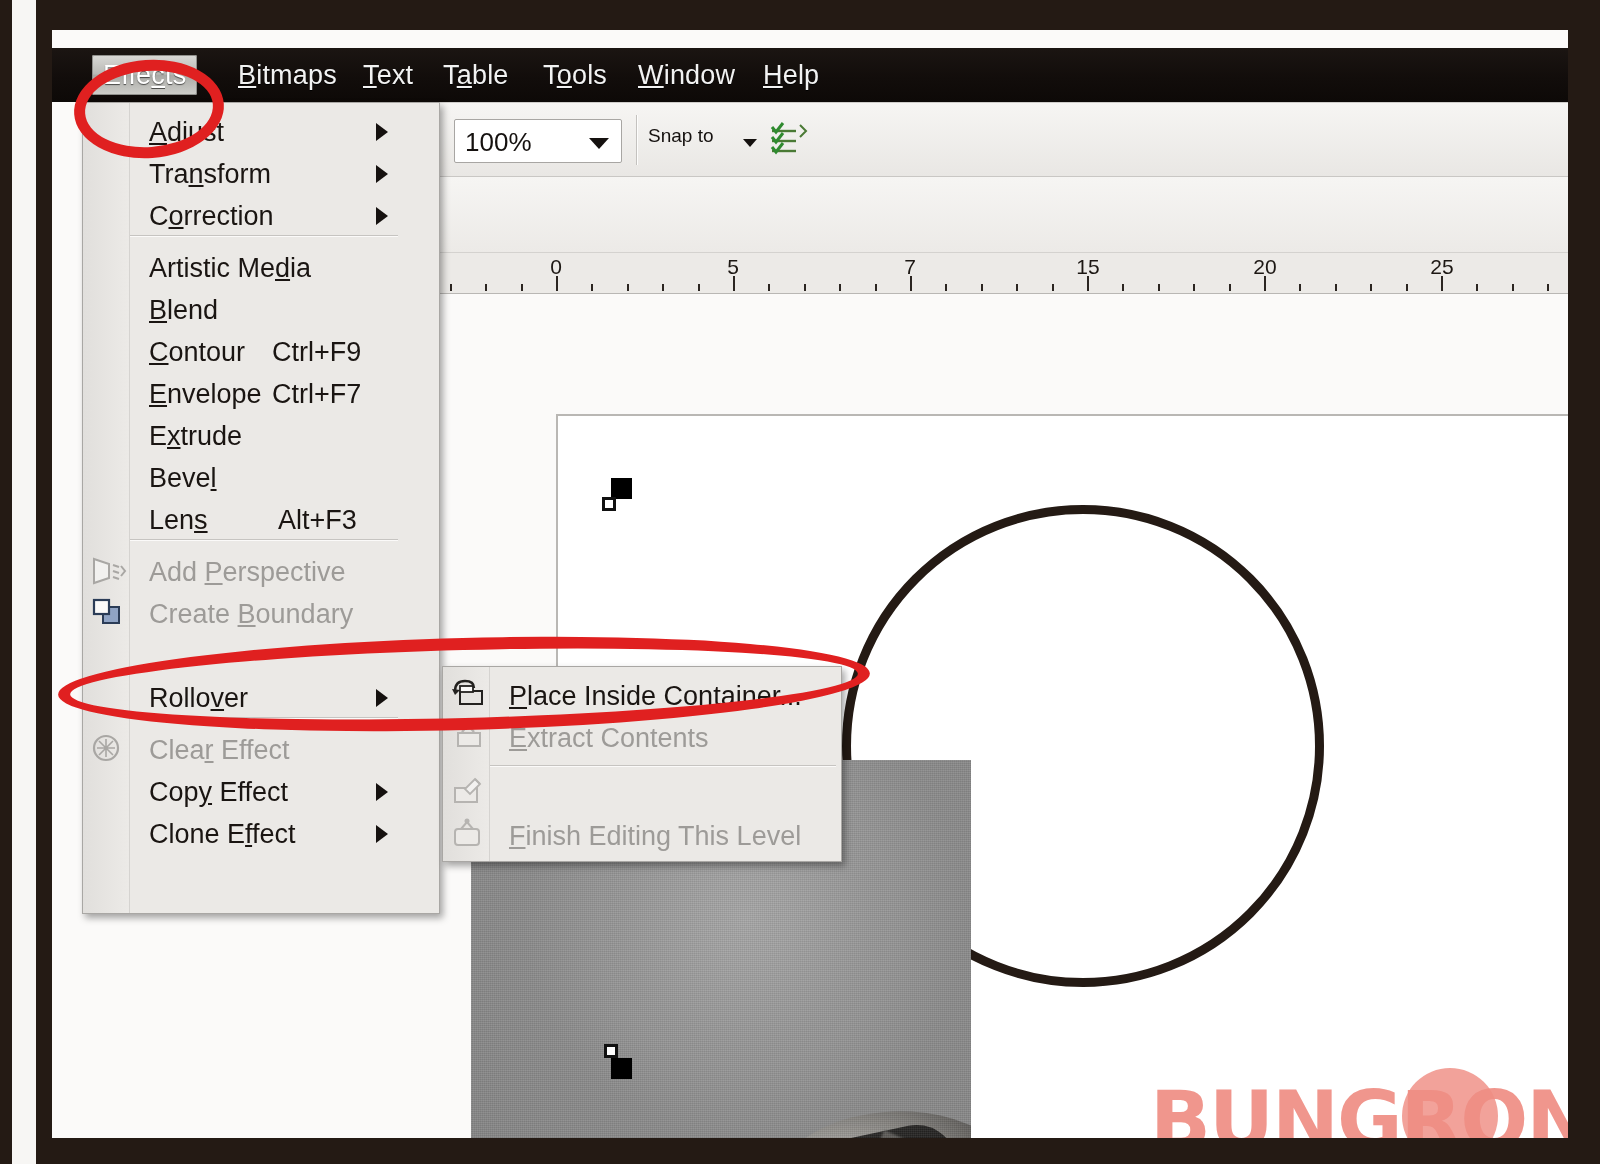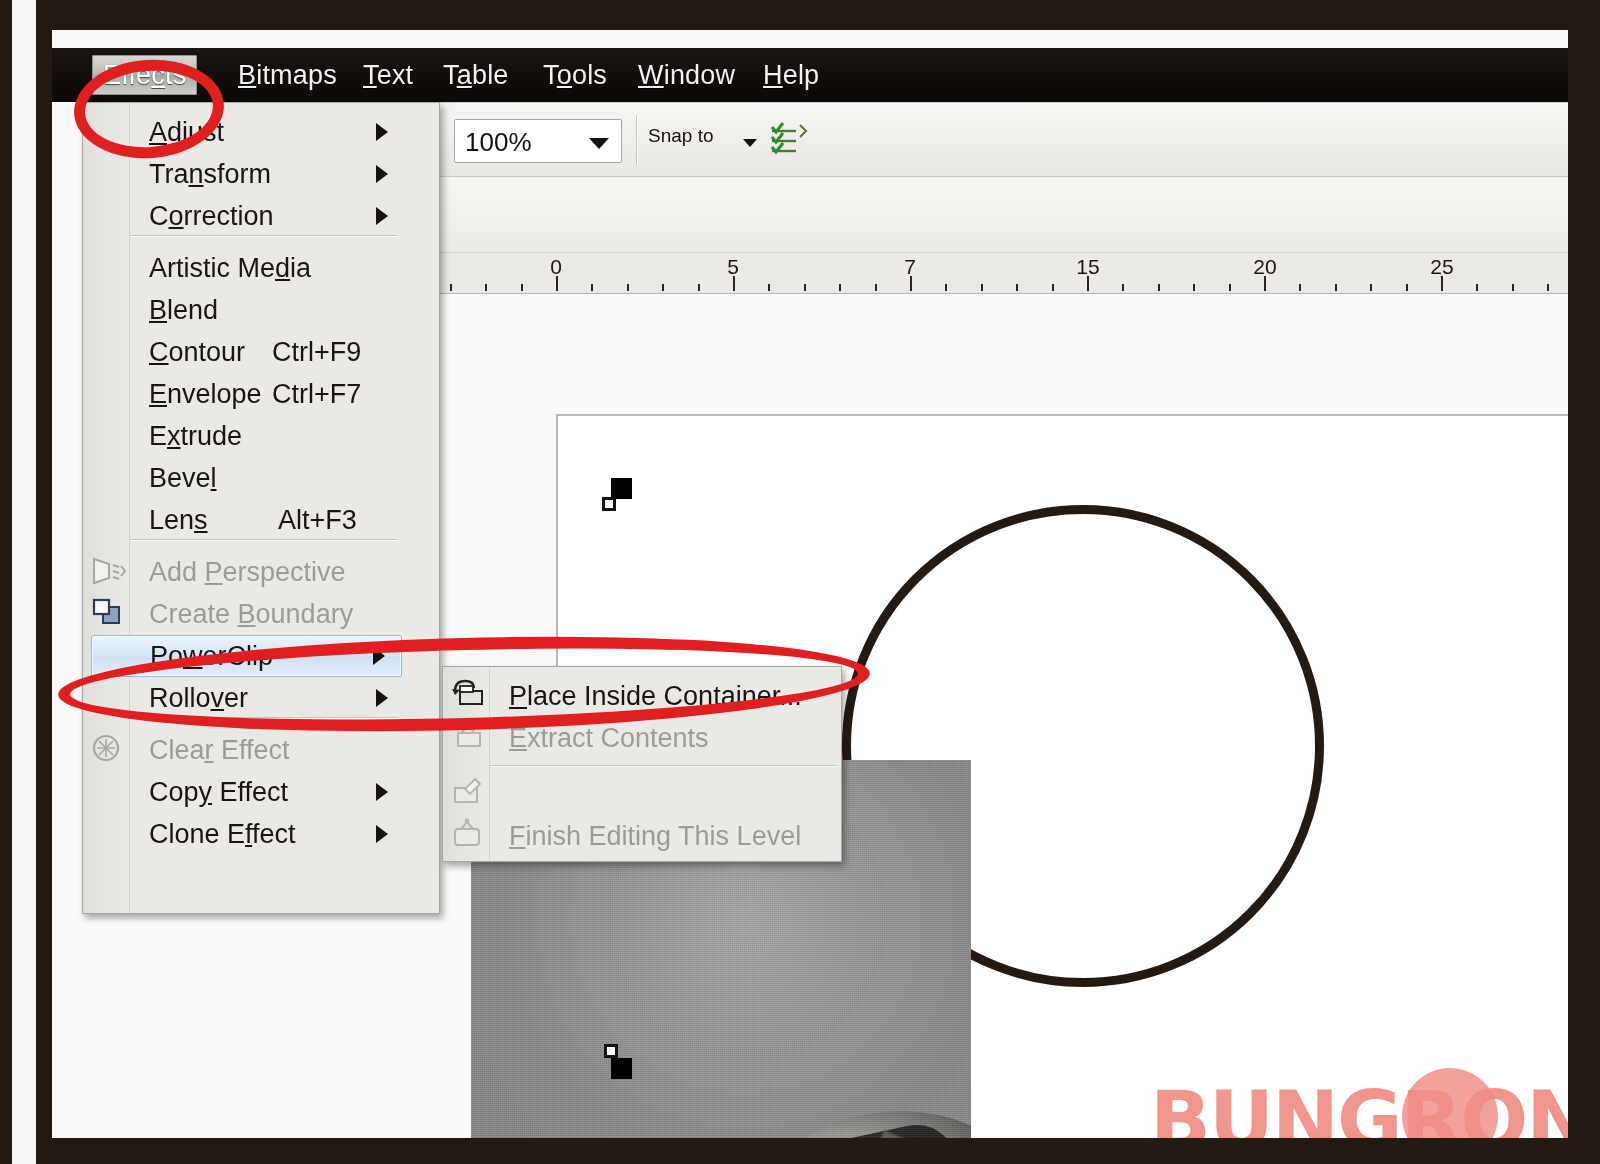--- a/index.html
+++ b/index.html
@@ -652,24 +652,20 @@
       <span class="dd-gicon" style="top:492px;">
         <svg width="38" height="34" viewBox="0 0 38 34">
           <rect x="14" y="12" width="16" height="16" fill="#8fa3c4" stroke="#2b3c57" stroke-width="2"></rect>
           <rect x="5" y="5" width="15" height="14" fill="#fbfaf9" stroke="#2b3c57" stroke-width="2.2"></rect>
         </svg>
       </span>
       <div class="dd-item disabled" style="top:490px;">
         <span>Create <u>B</u>oundary</span>
       </div>
 
-      <div class="dd-item sel" style="top:532px;">
-        <span>Po<u>w</u>erClip</span>
-        <span class="dd-arrow"></span>
-      </div>
 
       <div class="dd-item" style="top:574px;">
         <span>Rollo<u>v</u>er</span>
         <span class="dd-arrow"></span>
       </div>
 
       <div class="dd-sep" style="top:614px;"></div>
 
       <span class="dd-gicon" style="top:628px;">
         <svg width="38" height="34" viewBox="0 0 38 34">

